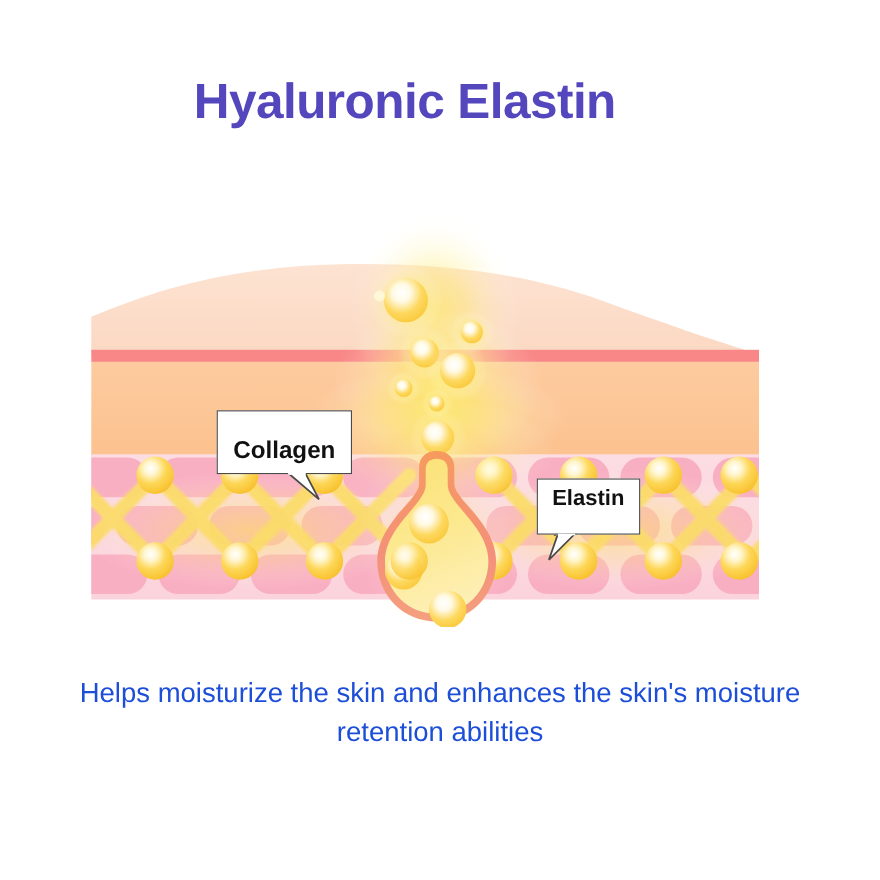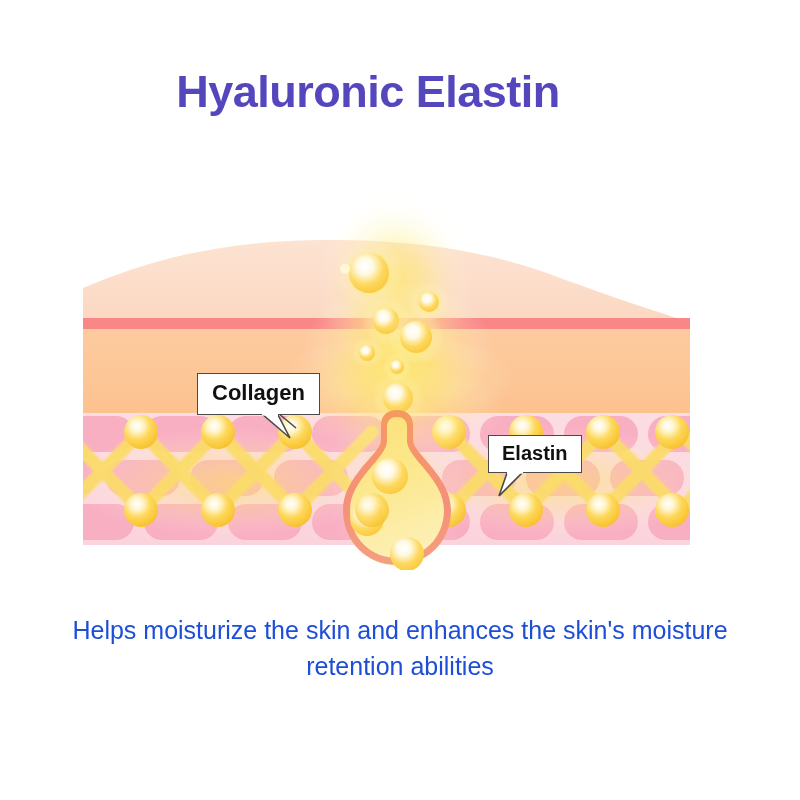--- a/index.html
+++ b/index.html
@@ -60,27 +60,27 @@
     border: 1.6px solid #4a4a4a;
     font-family: "Liberation Sans", sans-serif;
     font-weight: bold;
     color: #111111;
     box-sizing: border-box;
     white-space: nowrap;
   }
   #label-collagen {
     left: 197px;
     top: 373px;
-    padding: 6px 14px 8px 14px;
+    padding: 22px 14px 8px 14px;
     font-size: 22px;
   }
   #label-elastin {
     left: 488px;
     top: 435px;
-    padding: 6px 13px 7px 13px;
+    padding: 6px 13px 20px 13px;
     font-size: 20px;
   }
   .tail { position: absolute; }
 </style>
 </head>
 <body>
 
 <div id="infographic">
 
   <h1 class="title">Hyaluronic Elastin</h1>

